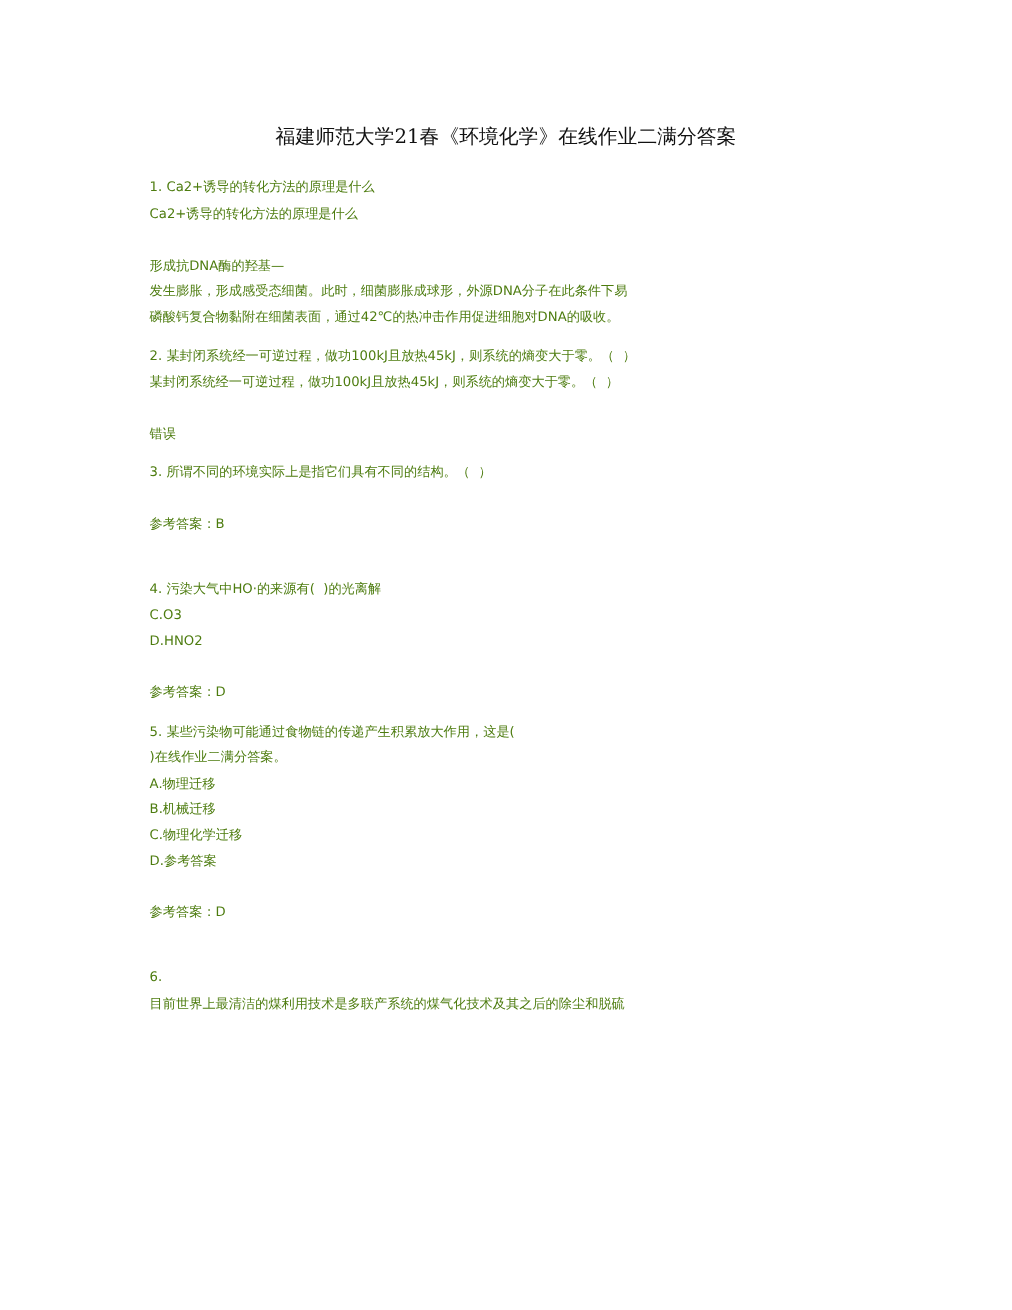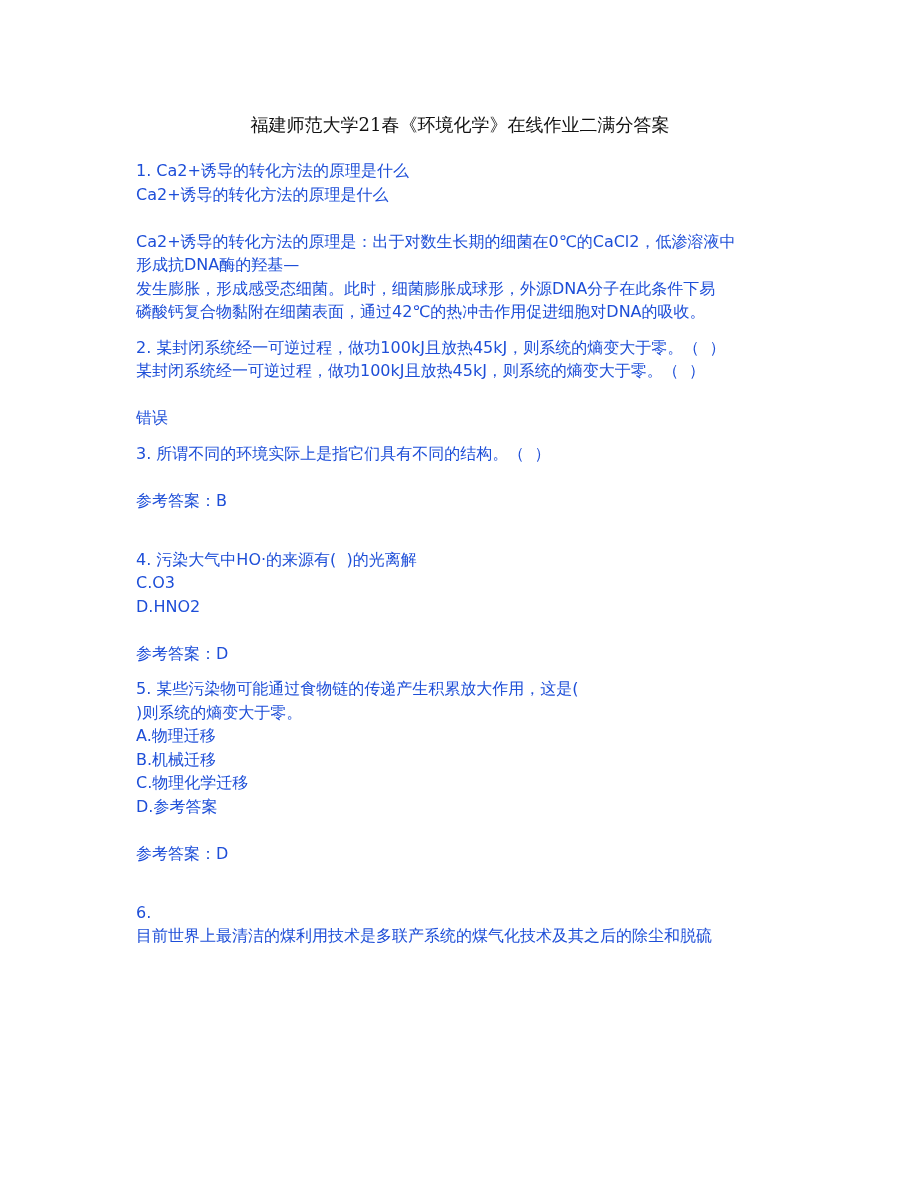--- a/index.html
+++ b/index.html
@@ -32,23 +32,23 @@
       font-size: 18px;
       line-height: 26px;
       color: #111111;
       letter-spacing: 0px;
     }
     .content {
       position: absolute;
       left: 136px;
       top: 155px;
       width: 660px;
-      font-size: 16px;
+      font-size: 12px;
       line-height: 23.5px;
-      color: #1d4ed8;
+      color: #4d7c0f;
     }
     .line {
       display: block;
       white-space: pre-wrap;
       min-height: 23.5px;
     }
     .gap {
       display: block;
       height: 23.5px;
     }
@@ -63,21 +63,20 @@
 <div class="page">
 
   <div class="title">福建师范大学21春《环境化学》在线作业二满分答案</div>
 
   <div class="content">
 
     <div>
       <span class="line"><span>1.</span> <span>Ca2+诱导的转化方法的原理是什么</span></span>
       <span class="line">Ca2+诱导的转化方法的原理是什么</span>
       <span class="gap"></span>
-      <span class="line">Ca2+诱导的转化方法的原理是：出于对数生长期的细菌在0℃的CaCl2，低渗溶液中</span>
       <span class="line">形成抗DNA酶的羟基—</span>
       <span class="line">发生膨胀，形成感受态细菌。此时，细菌膨胀成球形，外源DNA分子在此条件下易</span>
       <span class="line">磷酸钙复合物黏附在细菌表面，通过42℃的热冲击作用促进细胞对DNA的吸收。</span>
     </div>
 
     <span class="gap-s"></span>
 
     <div>
       <span class="line"><span>2.</span> <span>某封闭系统经一可逆过程，做功100kJ且放热45kJ，则系统的熵变大于零。（  ）</span></span>
       <span class="line">某封闭系统经一可逆过程，做功100kJ且放热45kJ，则系统的熵变大于零。（  ）</span>
@@ -101,21 +100,21 @@
       <span class="line">C.O3</span>
       <span class="line">D.HNO2</span>
       <span class="gap"></span>
       <span class="line"><span>参考答案：</span><span>D</span></span>
     </div>
 
     <span class="gap-s"></span>
 
     <div>
       <span class="line"><span>5.</span> <span>某些污染物可能通过食物链的传递产生积累放大作用，这是(</span></span>
-      <span class="line">)则系统的熵变大于零。</span>
+      <span class="line">)在线作业二满分答案。</span>
       <span class="line">A.物理迁移</span>
       <span class="line">B.机械迁移</span>
       <span class="line">C.物理化学迁移</span>
       <span class="line">D.参考答案</span>
       <span class="gap"></span>
       <span class="line"><span>参考答案：</span><span>D</span></span>
     </div>
 
     <span class="gap"></span>
     <span class="gap-s"></span>

